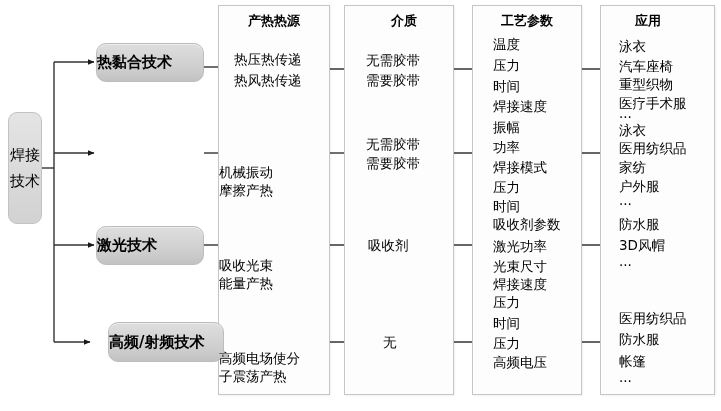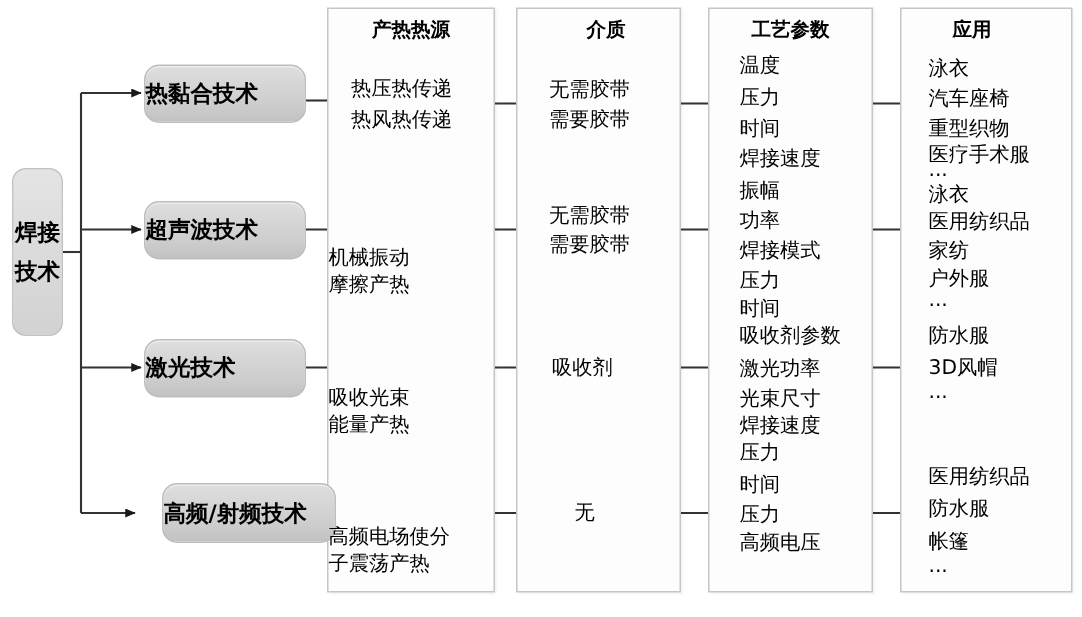--- a/index.html
+++ b/index.html
@@ -21,21 +21,21 @@
     border:1px solid #bdbdbd;display:flex;align-items:center;
     font-weight:bold;font-size:15px;white-space:nowrap;
     box-shadow:inset 0 1px 0 #ececec;
   }
   .rootbox{
     position:absolute;left:8px;top:112px;width:34px;height:112px;box-sizing:border-box;border-radius:9px;
     background:linear-gradient(180deg,#e4e4e4,#d2d2d2);border:1px solid #c2c2c2;
     display:flex;align-items:center;justify-content:center;
   }
   .vtext{
-    font-weight:bold;font-size:15px;line-height:26px;white-space:pre-line;text-align:center;
+    font-weight:normal;font-size:15px;line-height:26px;white-space:pre-line;text-align:center;
   }
   .item{
     position:absolute;font-size:13.5px;line-height:18px;white-space:pre-line;
   }
   .center{margin-top:28px;}
 </style>
 </head>
 <body>
 
 <div class="canvas">
@@ -139,23 +139,20 @@
   <div class="hdr" style="left:600px;width:96px;">应用</div>
 
   <div class="rootbox">
     <span class="vtext">焊接
 技术</span>
   </div>
 
   <div class="tech" style="left:96px;top:43px;width:108px;height:39px;">
     <span>热黏合技术</span>
   </div>
-  <div class="tech" style="left:96px;top:134px;width:108px;height:39px;">
-    <span>超声波技术</span>
-  </div>
   <div class="tech" style="left:96px;top:226px;width:108px;height:39px;">
     <span>激光技术</span>
   </div>
   <div class="tech" style="left:92px;top:322px;width:116px;height:40px;margin-left:16px;">
     <span>高频/射频技术</span>
   </div>
 
   <div class="item" style="left:234px;top:50px;">热压热传递</div>
   <div class="item" style="left:234px;top:71px;">热风热传递</div>
   <div class="item center" style="left:219px;top:135px;width:110px;">机械振动
@@ -185,21 +182,21 @@
   <div class="item" style="left:493px;top:237px;">激光功率</div>
   <div class="item" style="left:493px;top:257px;">光束尺寸</div>
   <div class="item" style="left:493px;top:275px;">焊接速度</div>
   <div class="item" style="left:493px;top:293px;">压力</div>
   <div class="item" style="left:493px;top:314px;">时间</div>
   <div class="item" style="left:493px;top:334px;">压力</div>
   <div class="item" style="left:493px;top:353px;">高频电压</div>
 
   <div class="item" style="left:619px;top:37px;">泳衣</div>
   <div class="item" style="left:619px;top:57px;">汽车座椅</div>
-  <div class="item" style="left:619px;top:77px;">重型织物</div>
+  <div class="item" style="left:619px;top:77px;font-family:Liberation Mono, monospace;">重型织物</div>
   <div class="item" style="left:619px;top:94px;">医疗手术服</div>
   <div class="item" style="left:619px;top:104px;">...</div>
   <div class="item" style="left:619px;top:121px;">泳衣</div>
   <div class="item" style="left:619px;top:139px;">医用纺织品</div>
   <div class="item" style="left:619px;top:158px;">家纺</div>
   <div class="item" style="left:619px;top:177px;">户外服</div>
   <div class="item" style="left:619px;top:191px;">...</div>
   <div class="item" style="left:619px;top:215px;">防水服</div>
   <div class="item" style="left:619px;top:236px;">3D风帽</div>
   <div class="item" style="left:619px;top:252px;">...</div>

